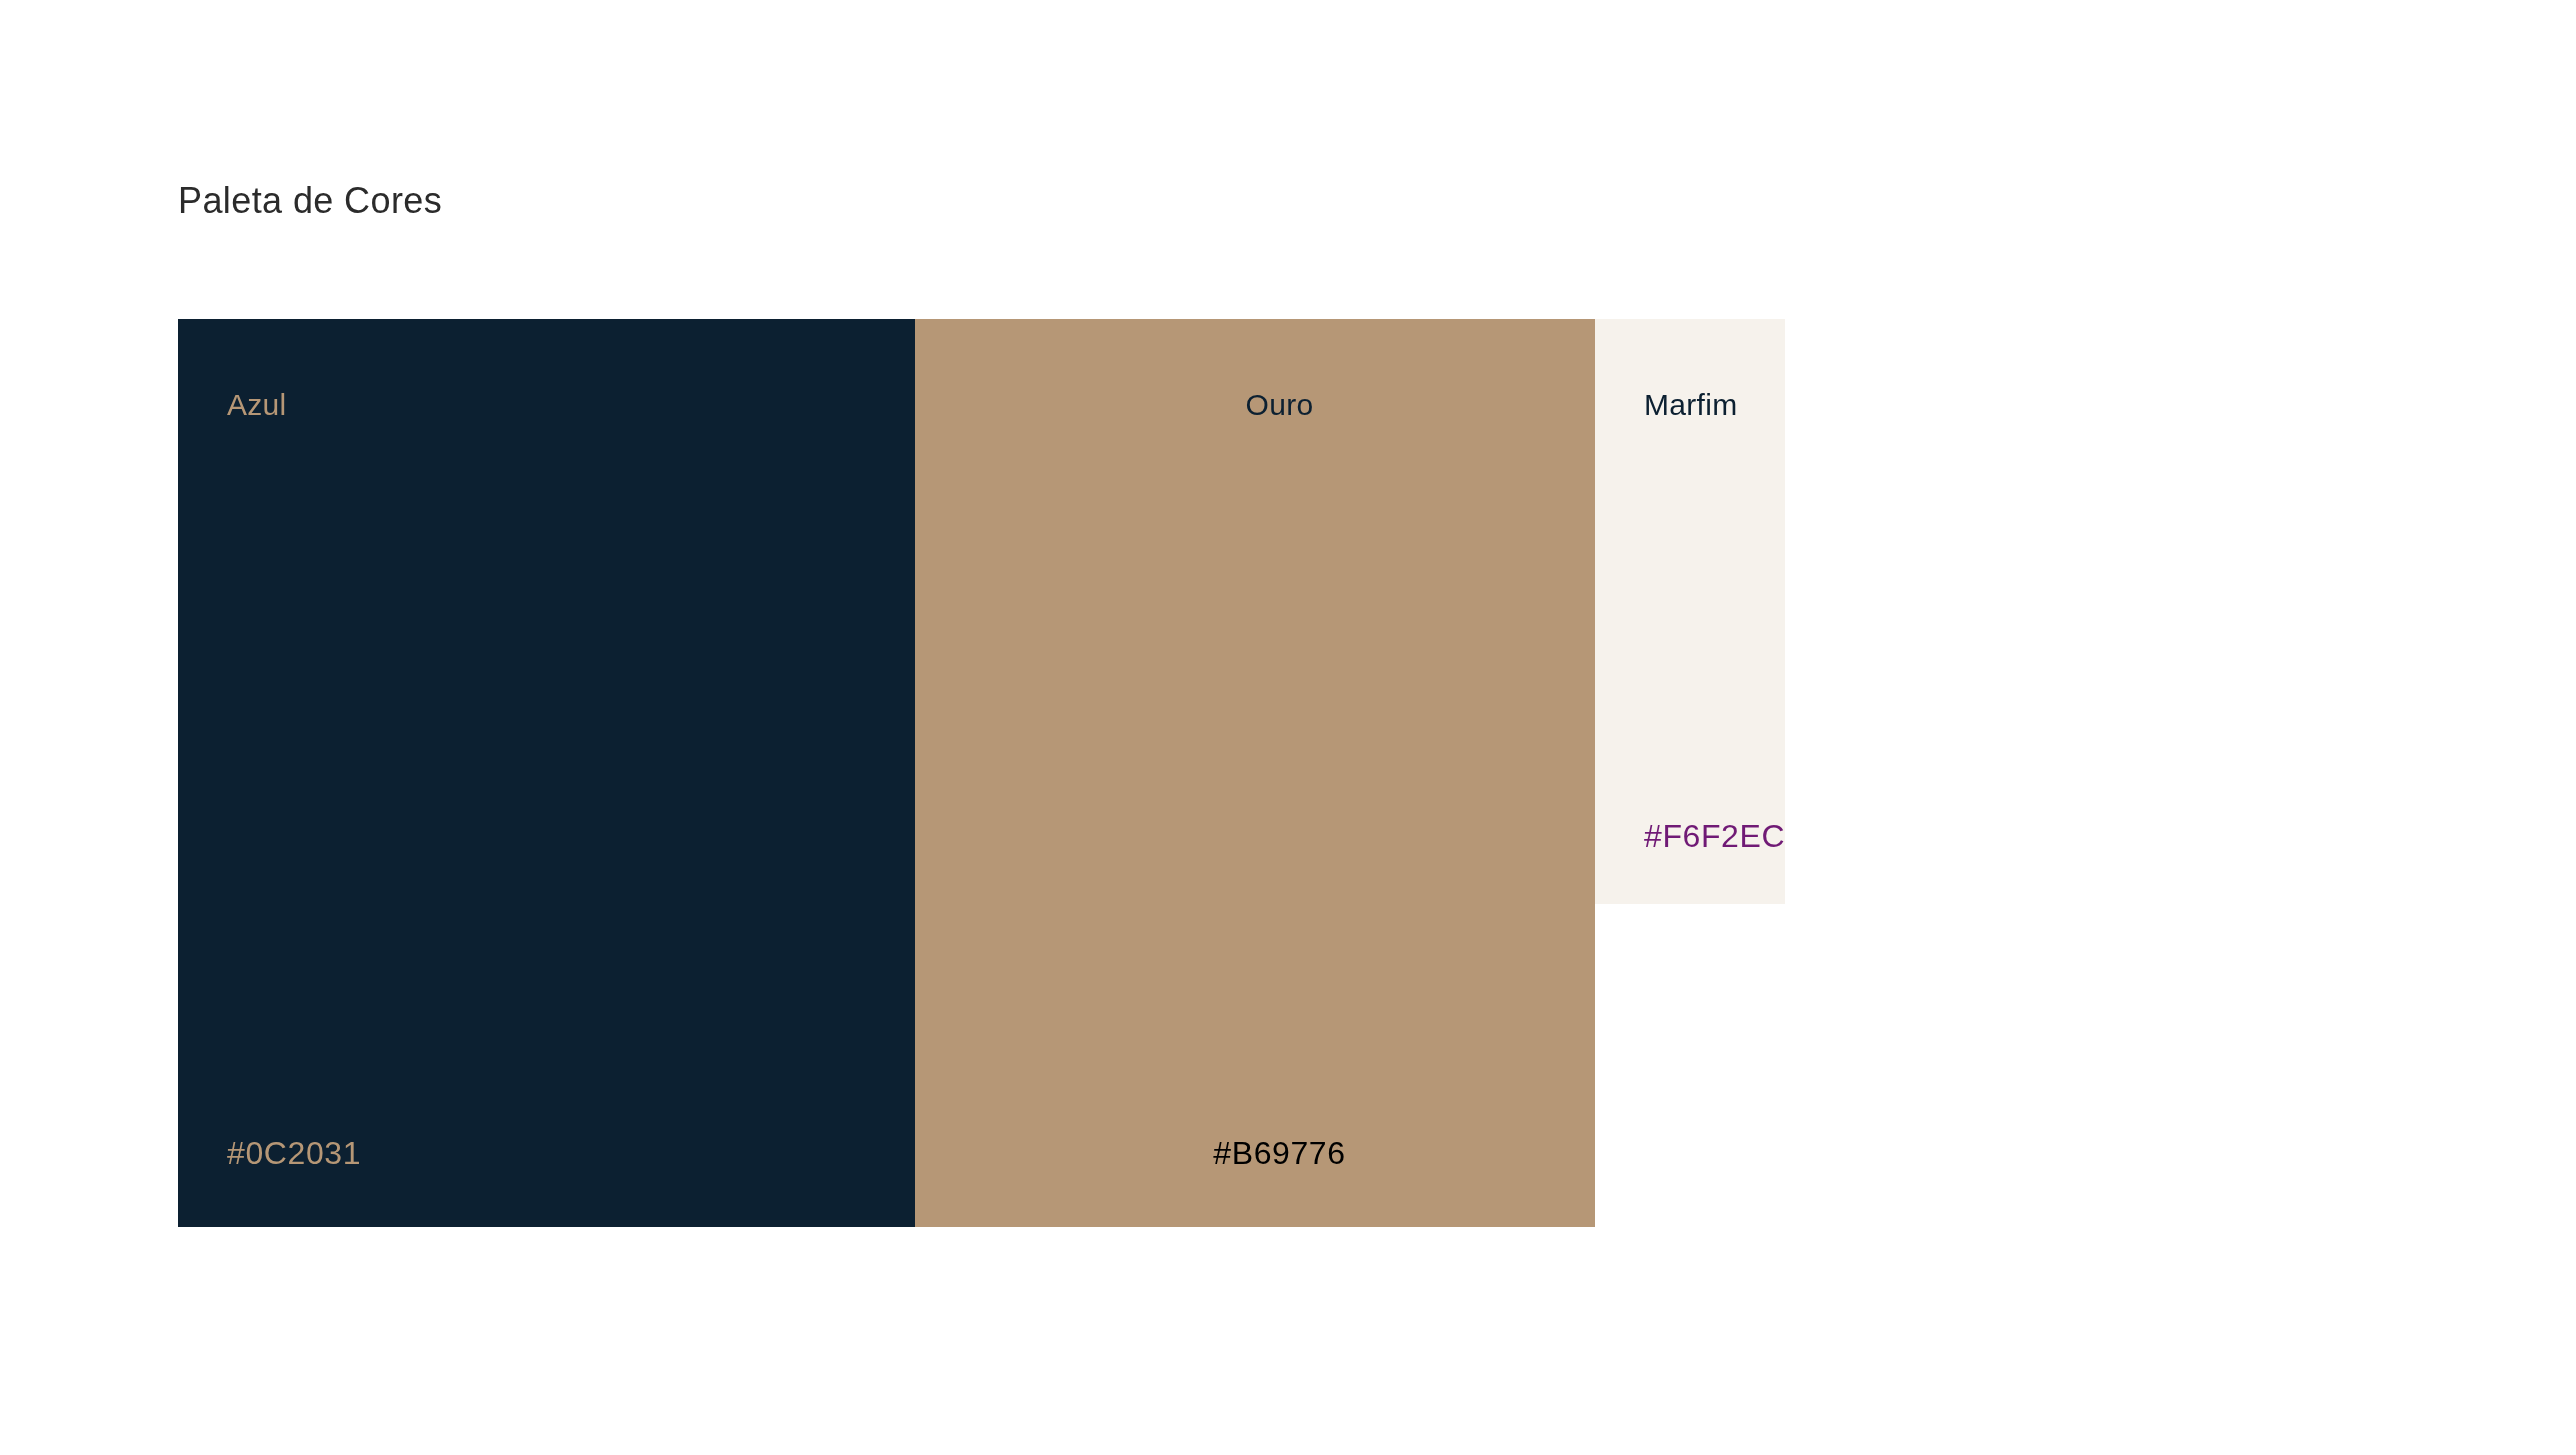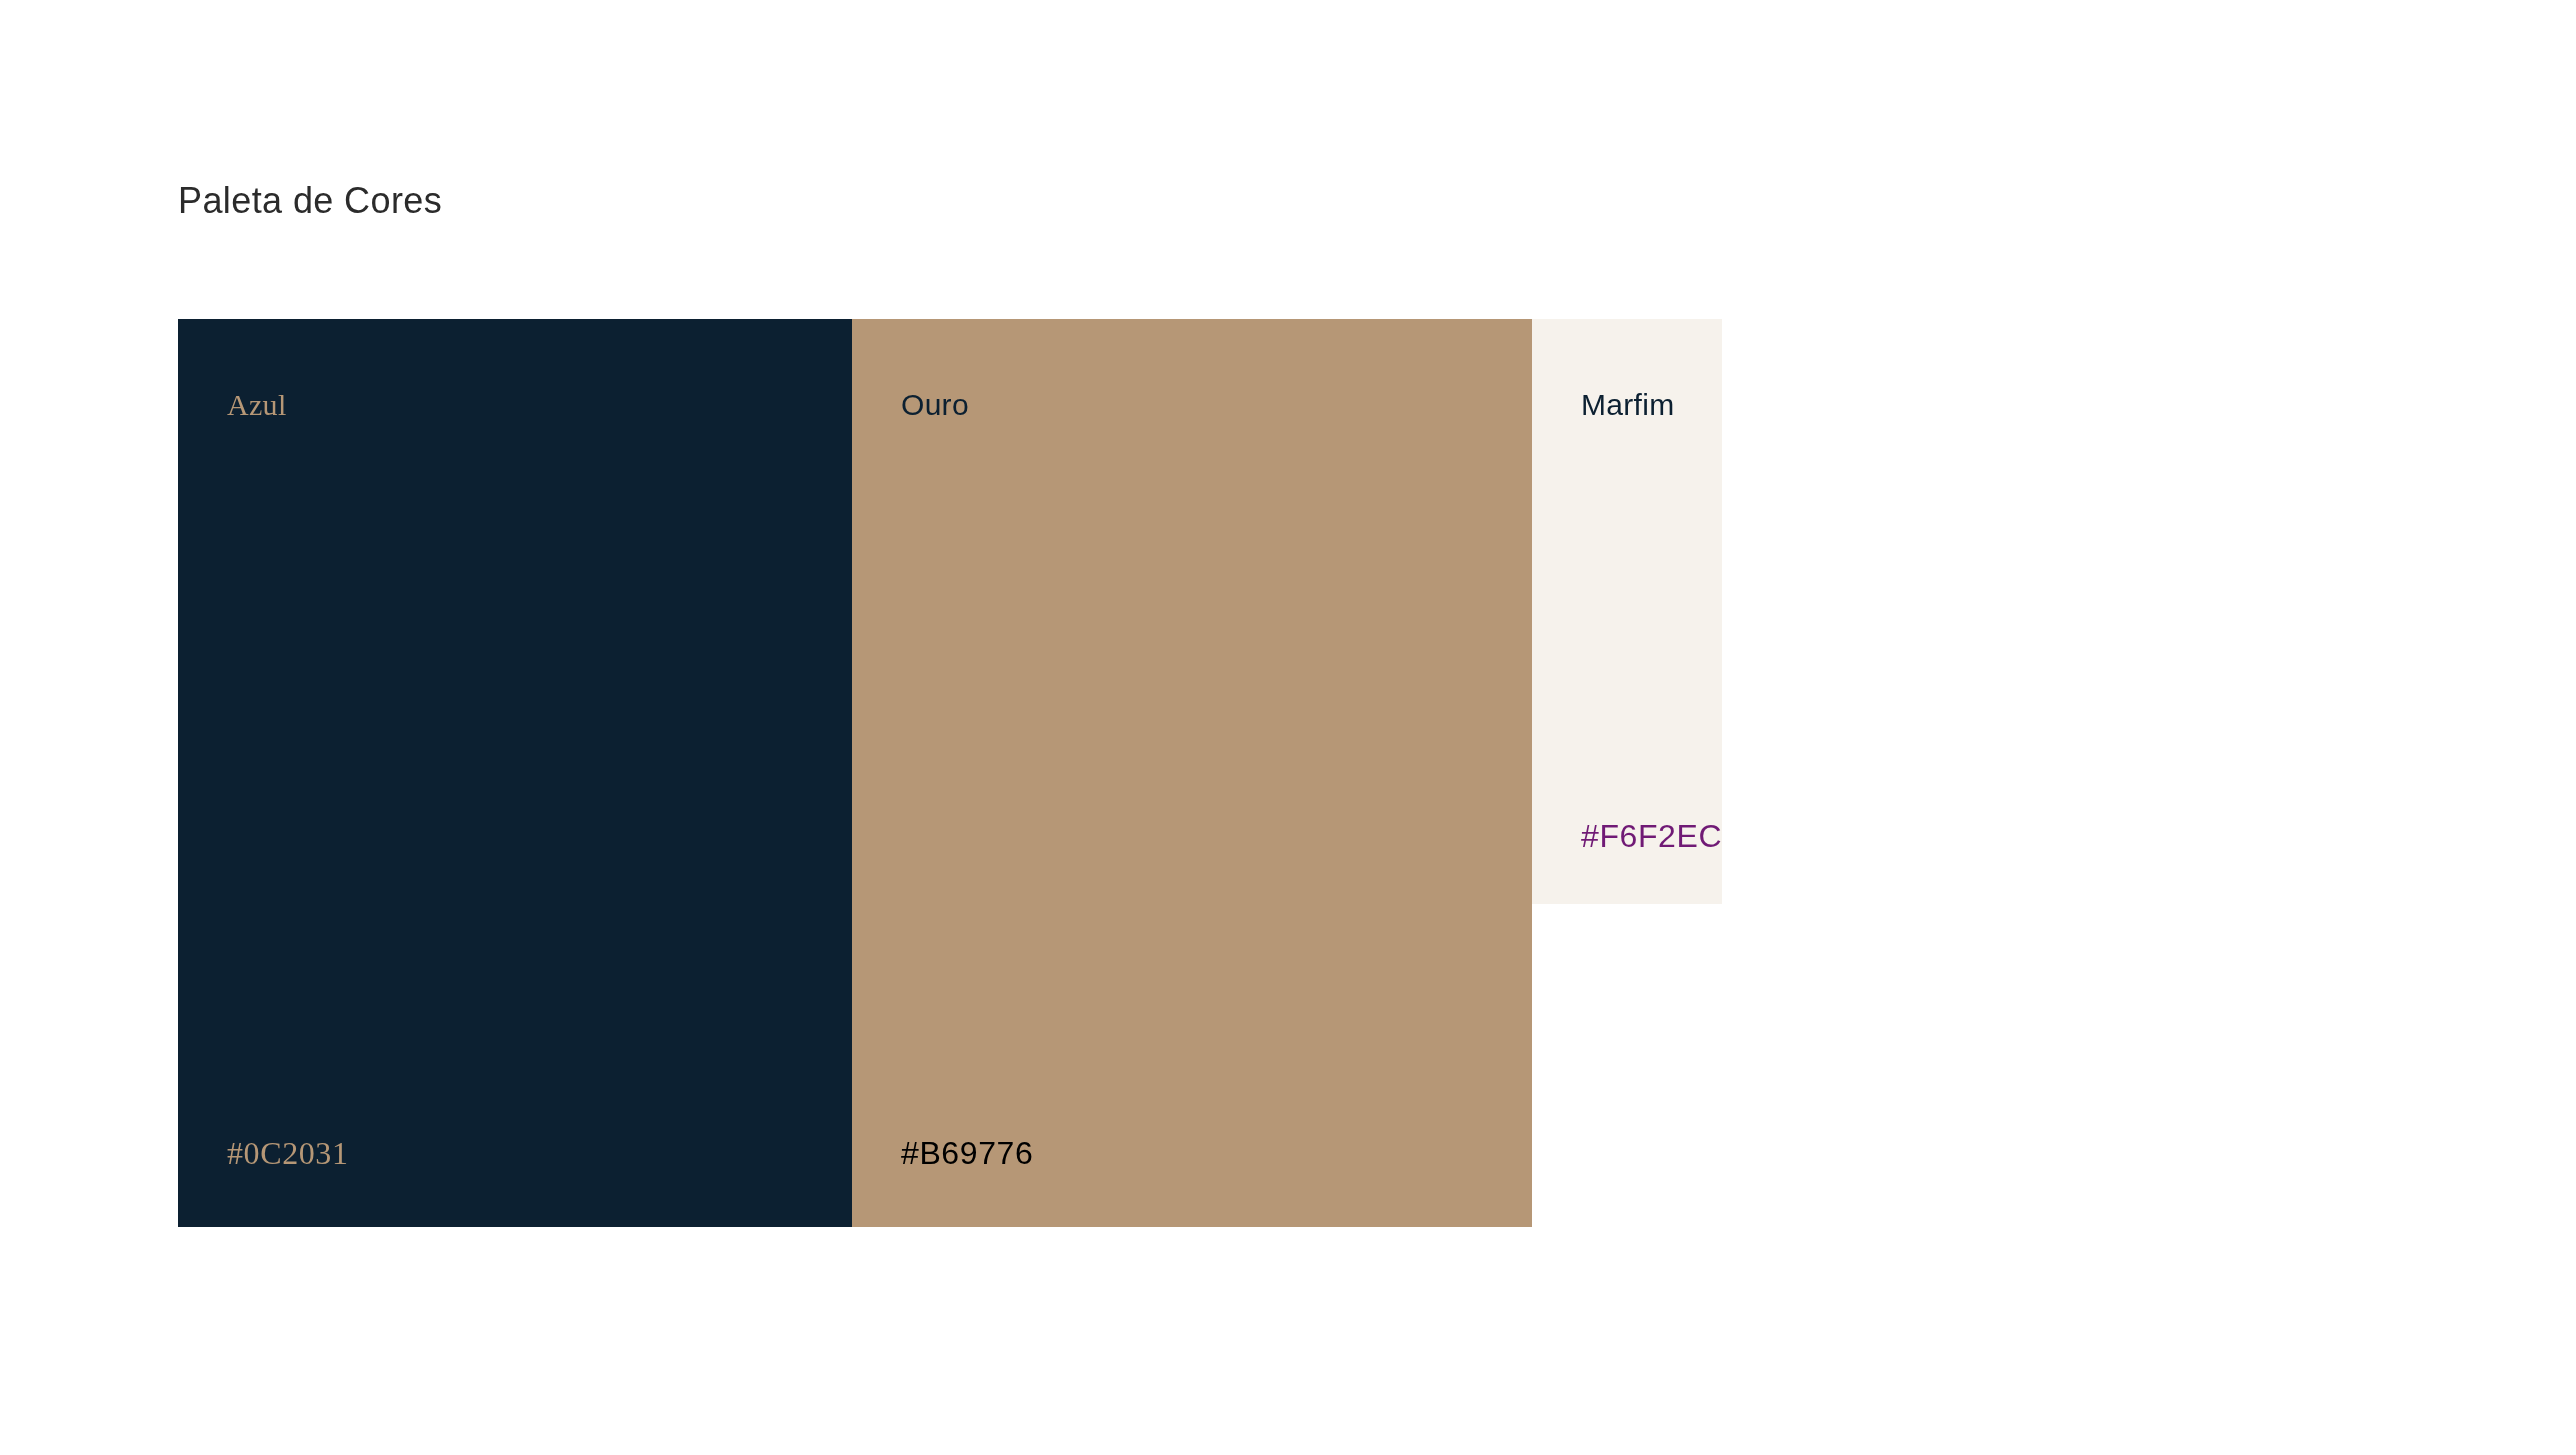--- a/index.html
+++ b/index.html
@@ -49,22 +49,22 @@
 
   .swatch {
     position: relative;
     display: flex;
     flex-direction: column;
     justify-content: space-between;
     padding: 69px 0 56px 49px;
     overflow: hidden;
   }
 
-  .swatch-col-blue  { width: 674px; font-family: Liberation Serif, serif; }
-  .swatch-col-gold  { width: 680px; }
+  .swatch-col-blue  { width: 737px; }
+  .swatch-col-gold  { width: 680px; text-align: center; }
 
   .swatch-col-split {
     width: 767px;
     display: flex;
     flex-direction: row;
   }
 
   .swatch-ivory {
     height: 585px;
     padding: 69px 0 50px 49px;

